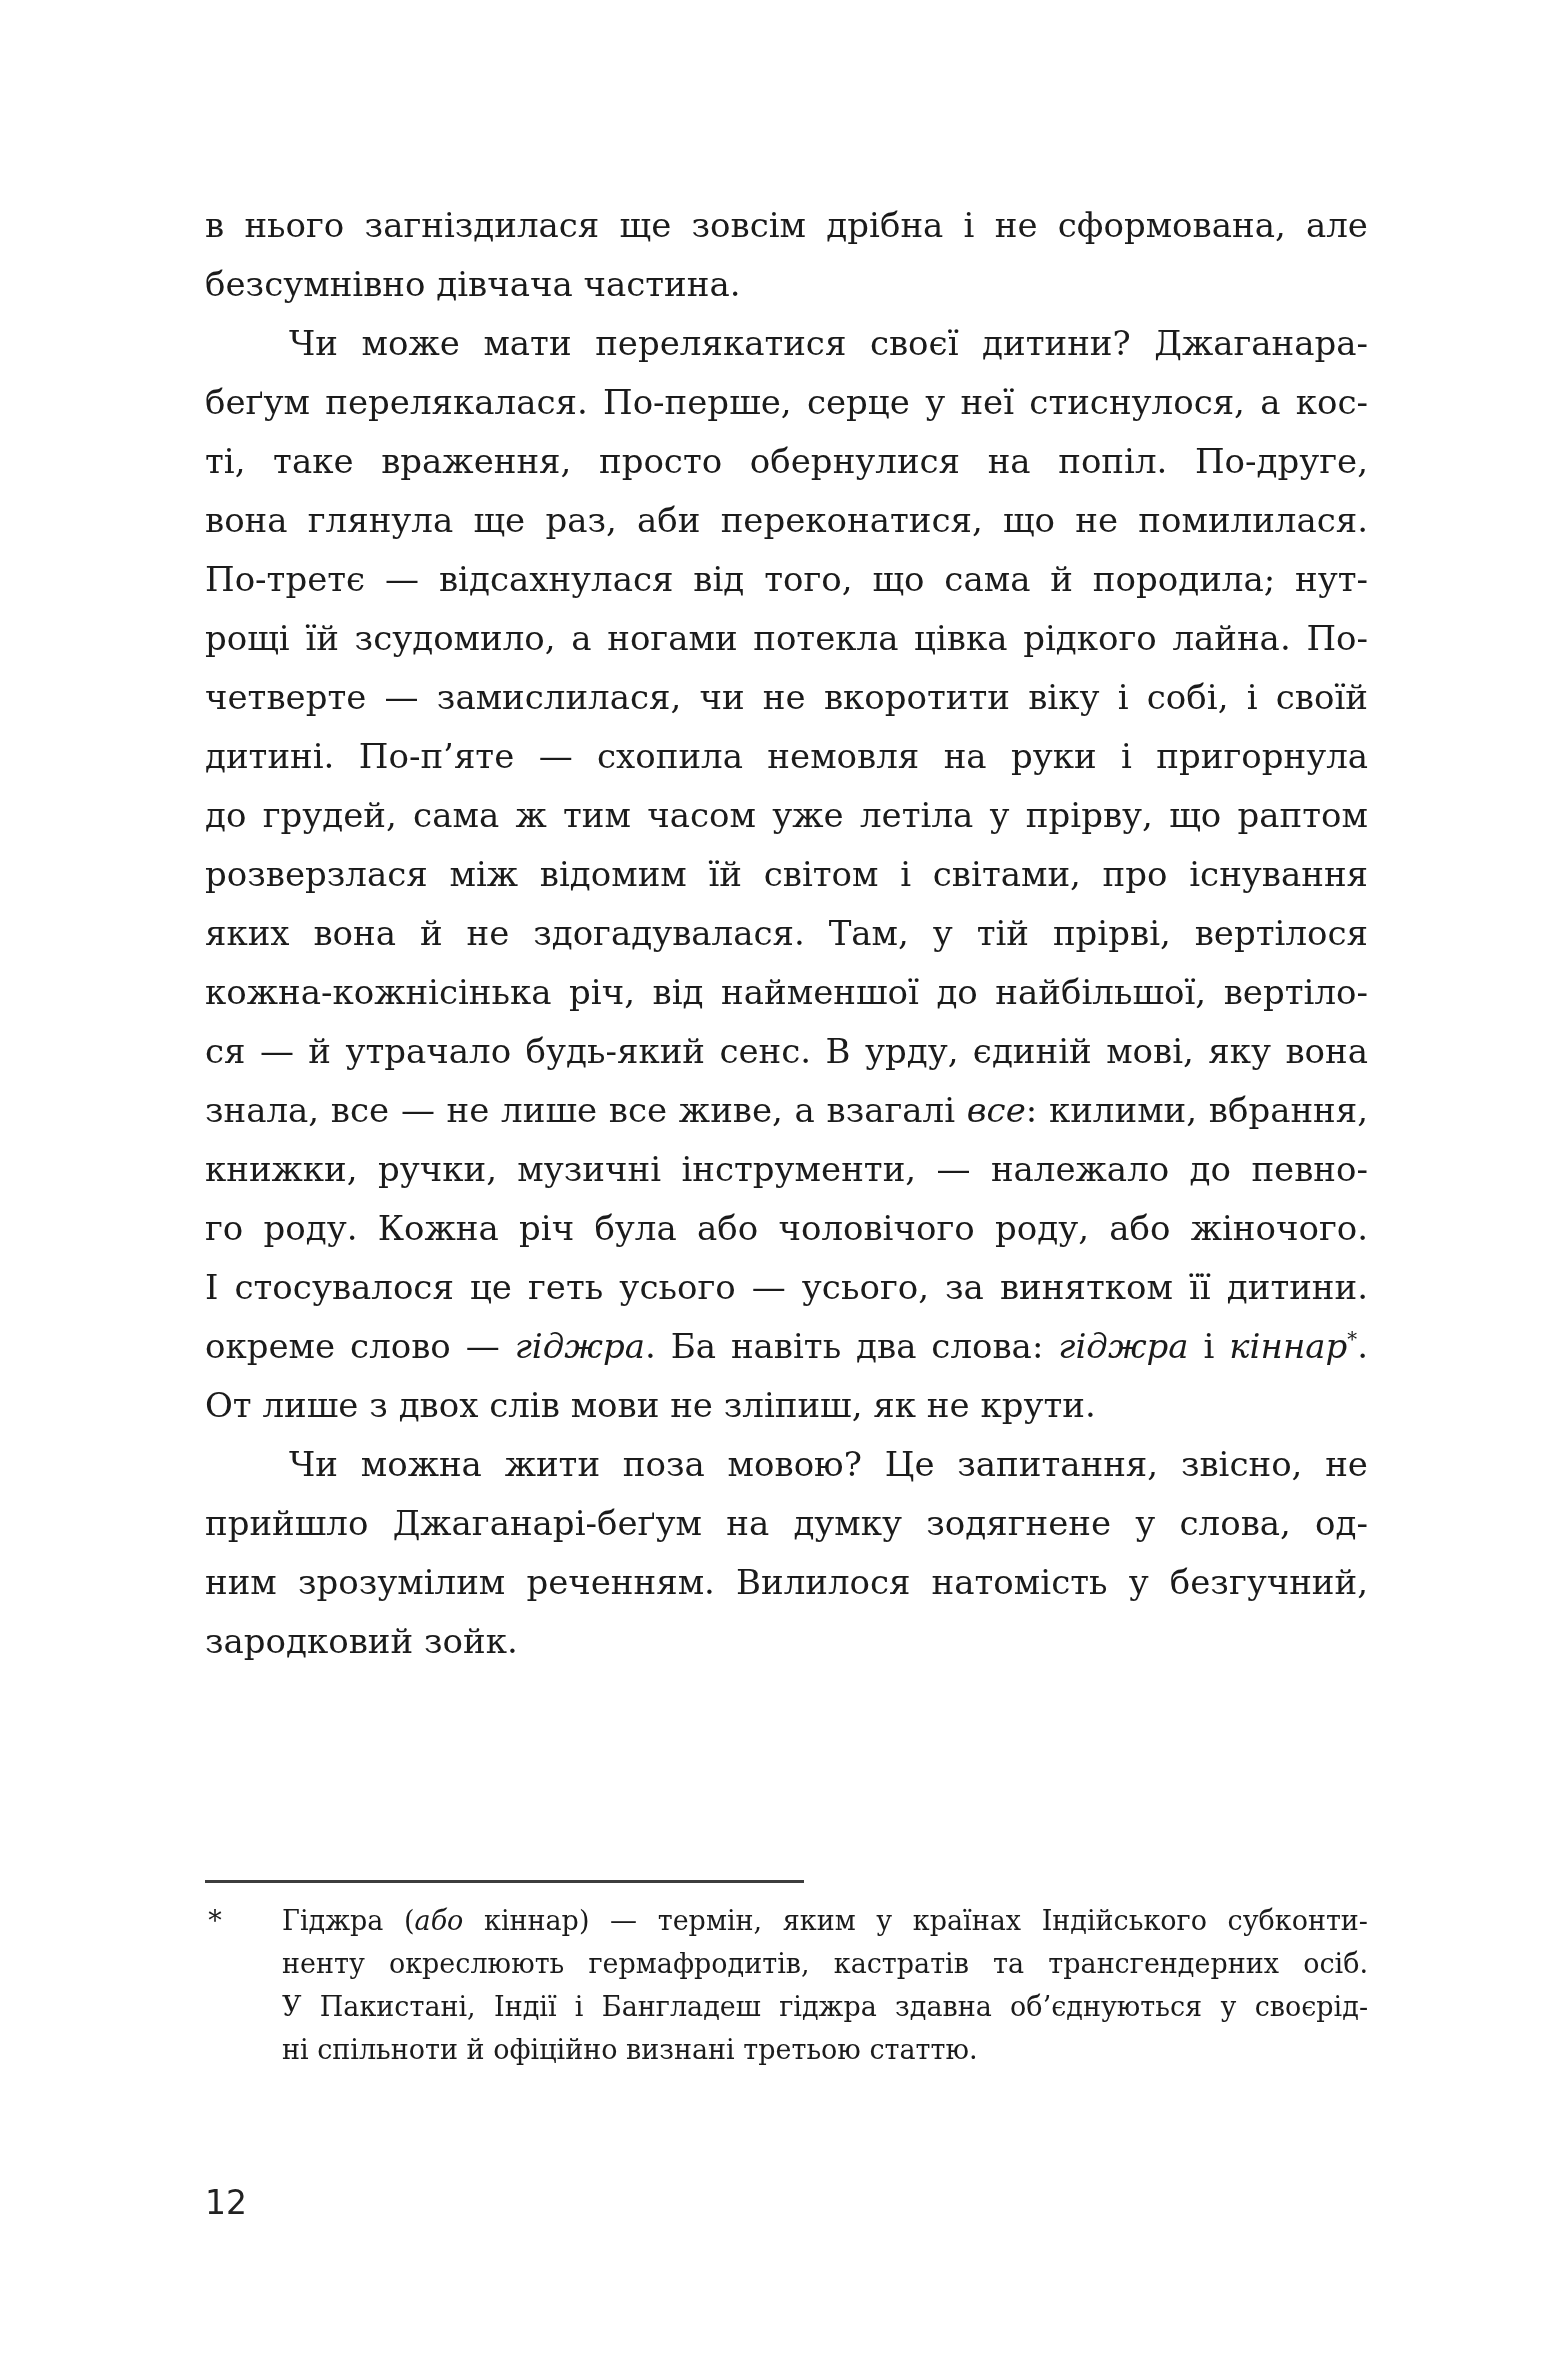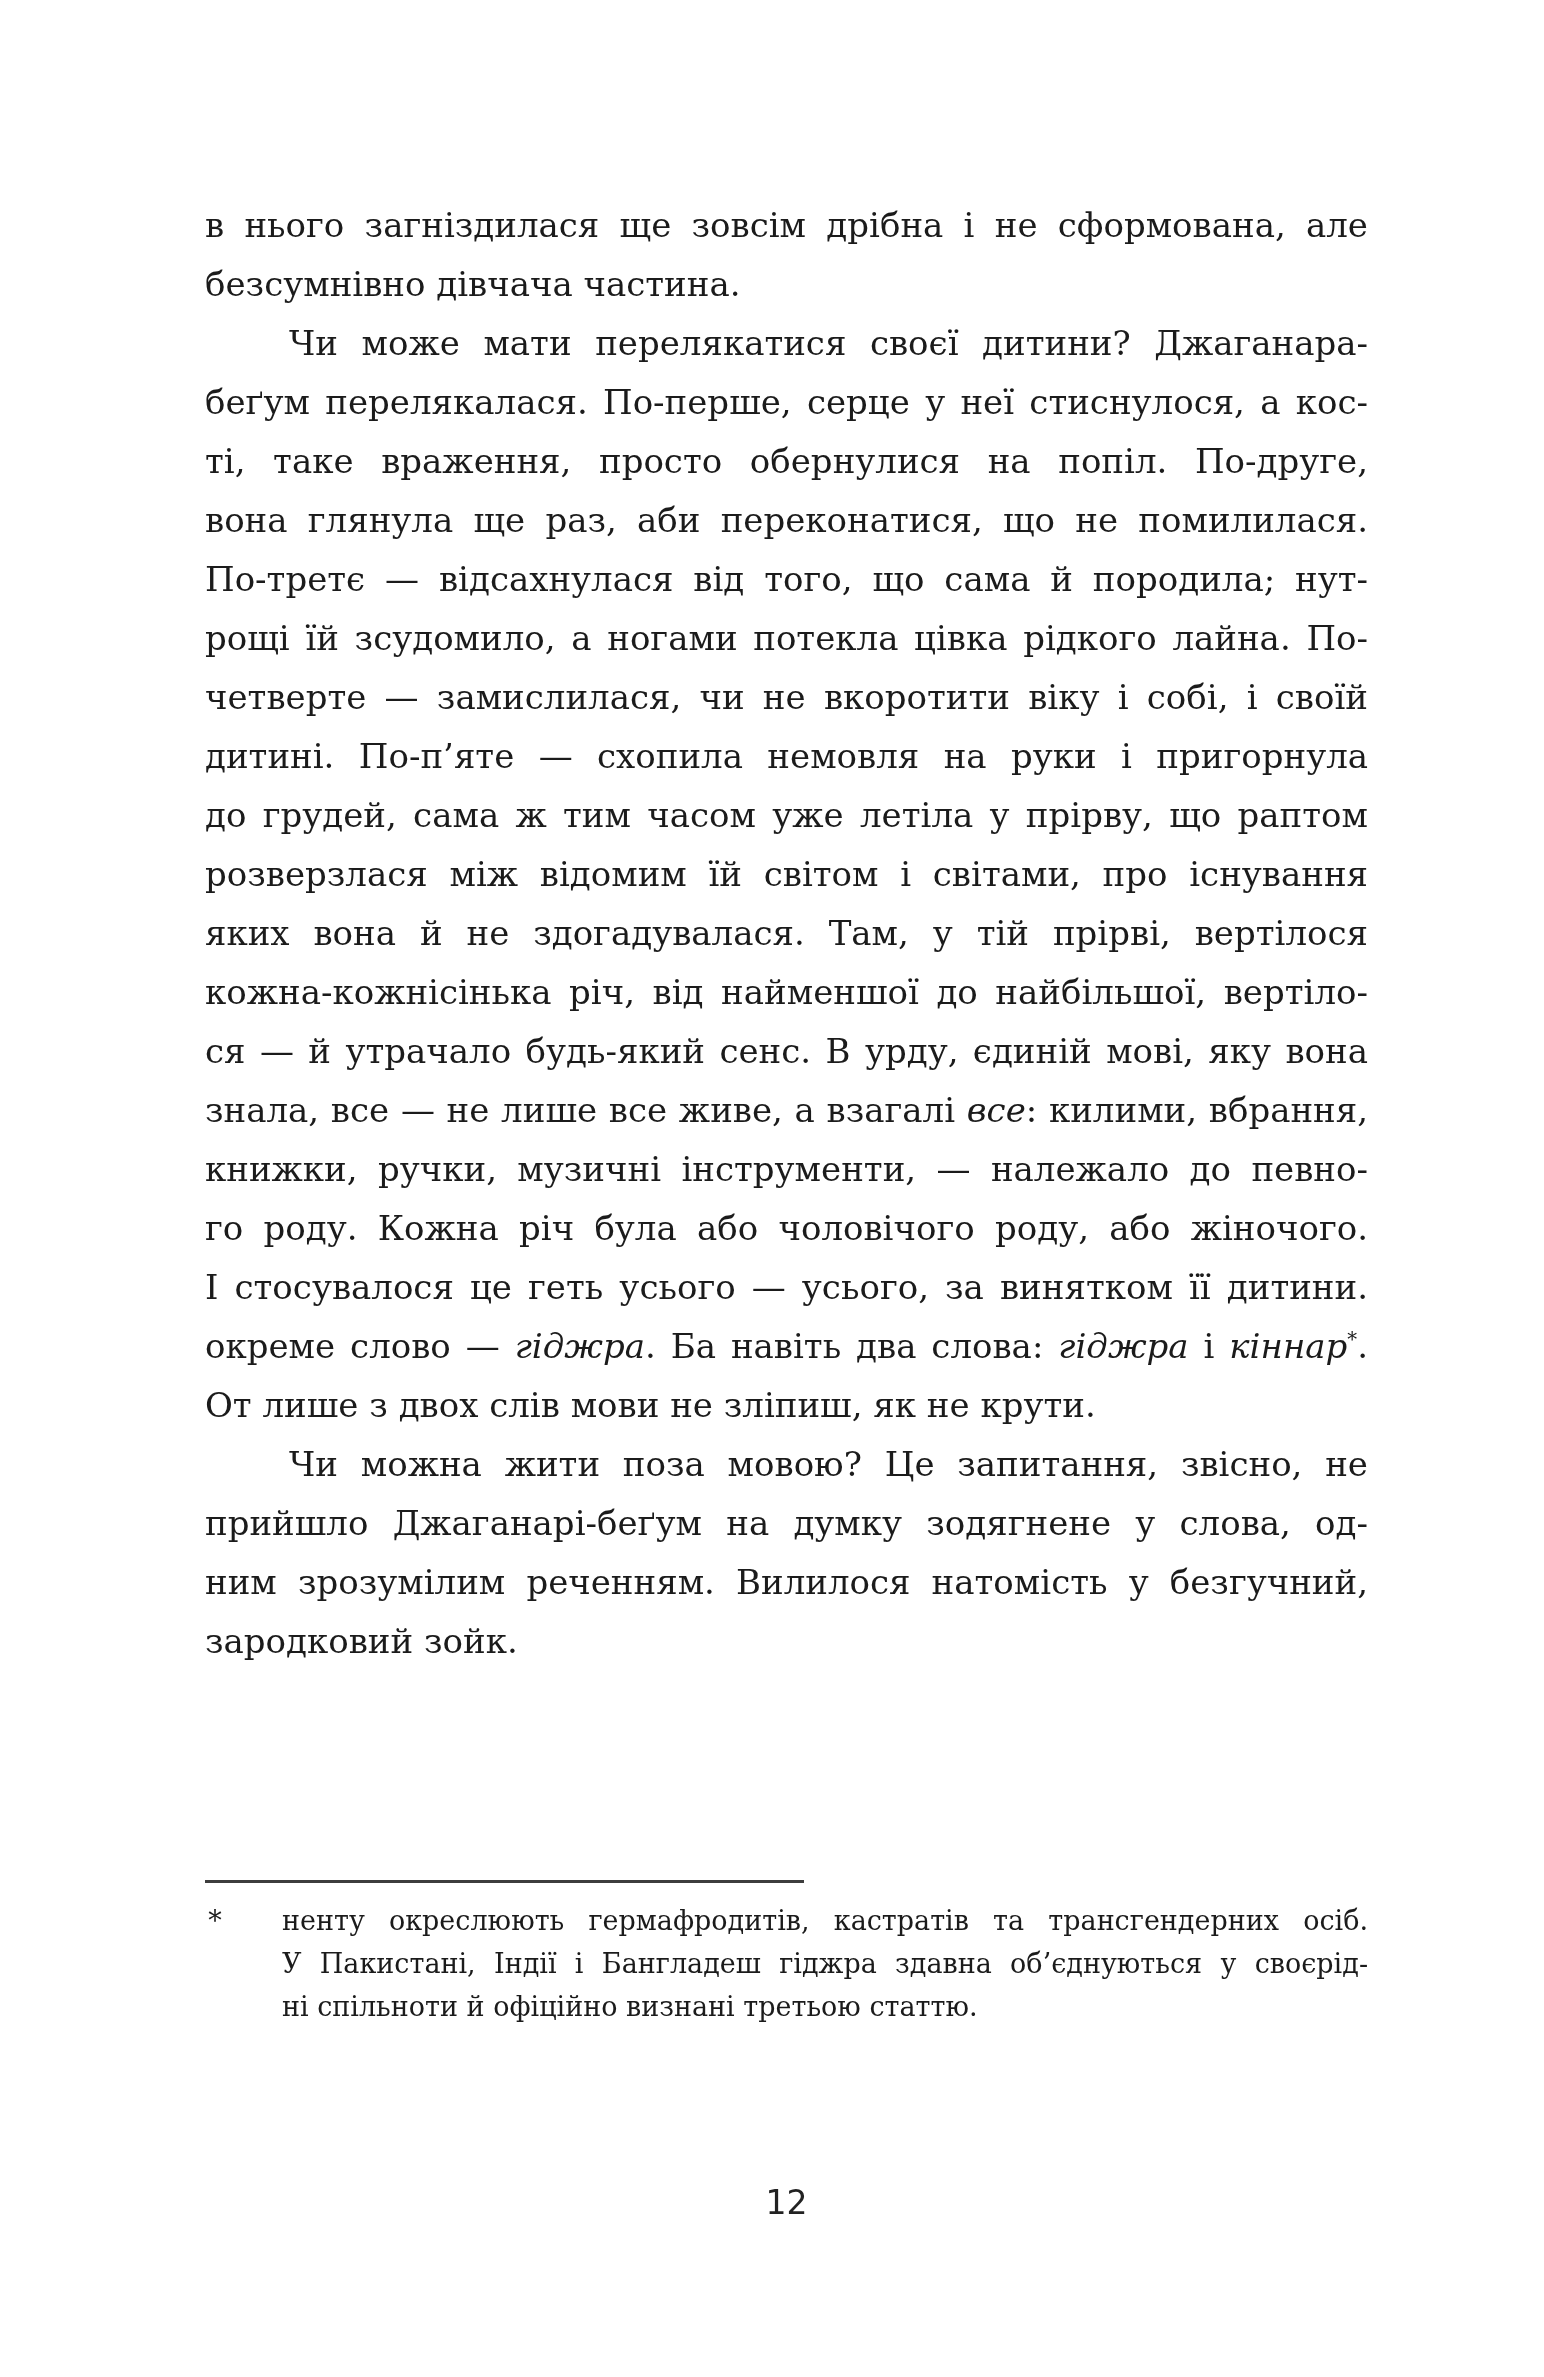--- a/index.html
+++ b/index.html
@@ -48,21 +48,20 @@
   .footnote .line{height:43px;}
   .fn-marker{
     position:absolute;
     left:3.2px;top:0;
     font-size:27px;line-height:43px;
     color:#1b1b1b;
   }
   .page-number{
     position:absolute;
     left:205px;top:2185px;width:1163px;
-    text-align:center;
     font-family:"DejaVu Sans",sans-serif;
     font-size:33px;line-height:1.1;
     color:#222222;
   }
 </style>
 </head>
 <body>
 
 <div class="page">
 
@@ -92,20 +91,21 @@
       <div class="line just"><span>прийшло Джаганарі-беґум на думку зодягнене у слова, од-</span></div>
       <div class="line just"><span>ним зрозумілим реченням. Вилилося натомість у безгучний,</span></div>
       <div class="line"><span>зародковий зойк.</span></div>
     </div>
 
   <div class="fn-rule"></div>
 
   <div class="footnote">
     <span class="fn-marker">*</span>
     <div>
+        <div class="line just"><span>Гіджра (</span><span class="it">або</span><span> кіннар) — термін, яким у країнах Індійського субконти-</span></div>
         <div class="line just"><span>ненту окреслюють гермафродитів, кастратів та трансгендерних осіб.</span></div>
         <div class="line just"><span>У Пакистані, Індії і Бангладеш гіджра здавна об’єднуються у своєрід-</span></div>
         <div class="line"><span>ні спільноти й офіційно визнані третьою статтю.</span></div>
       </div>
   </div>
 
   <div class="page-number">12</div>
 
 </div>
 

